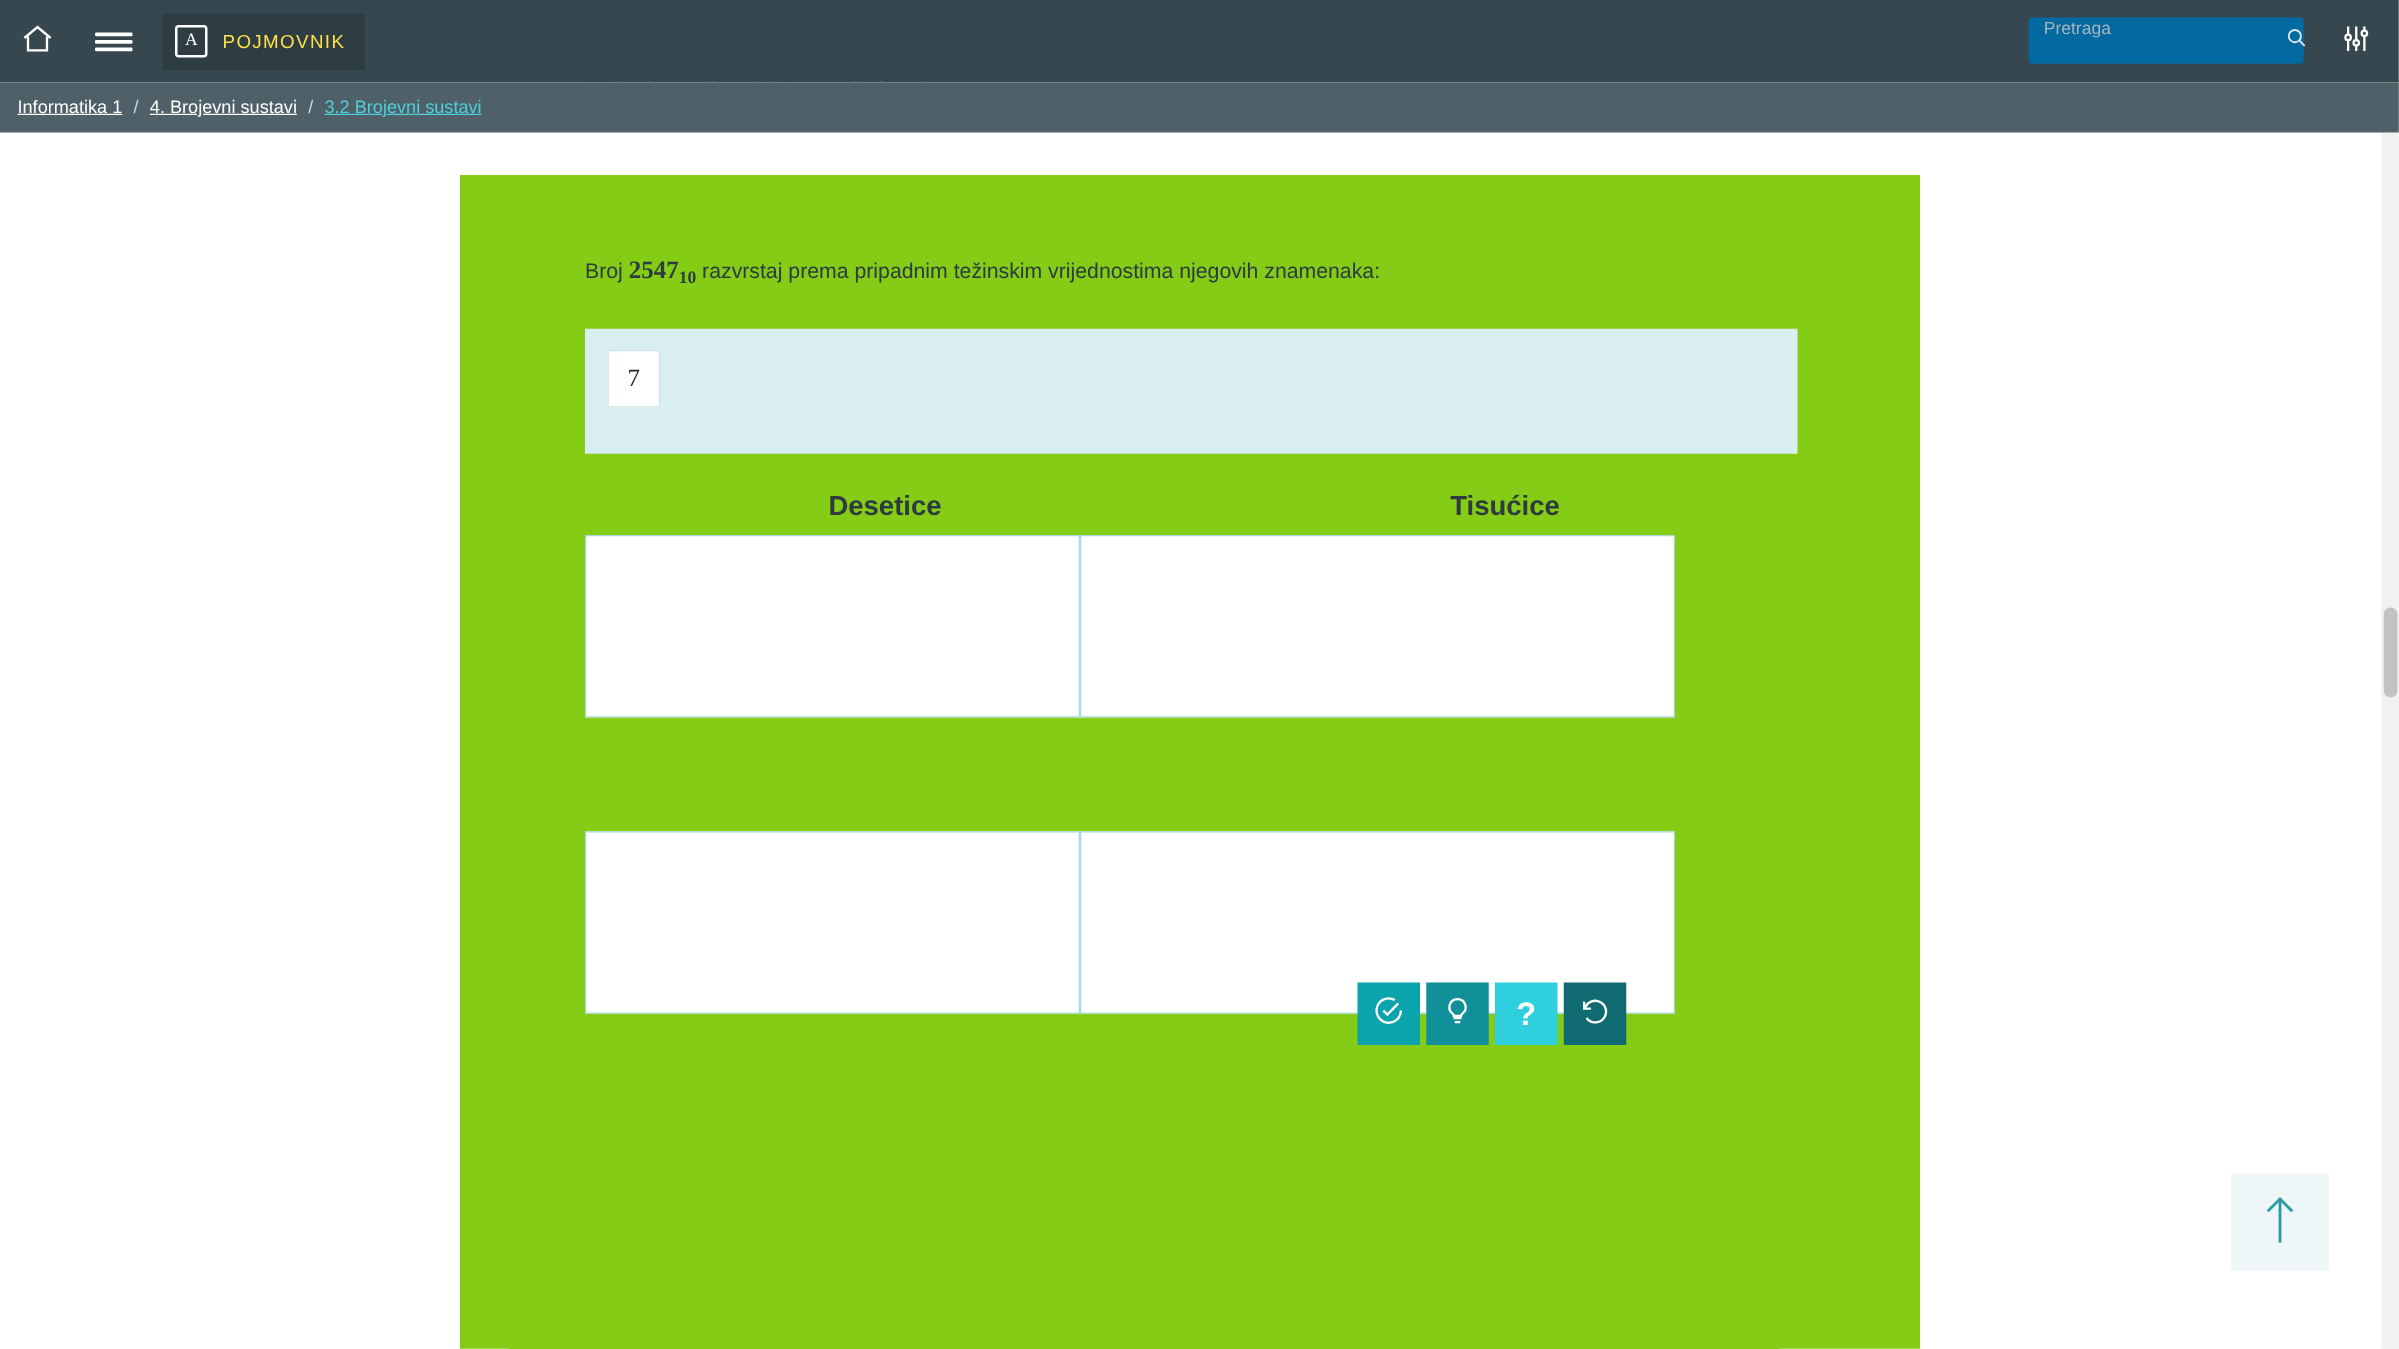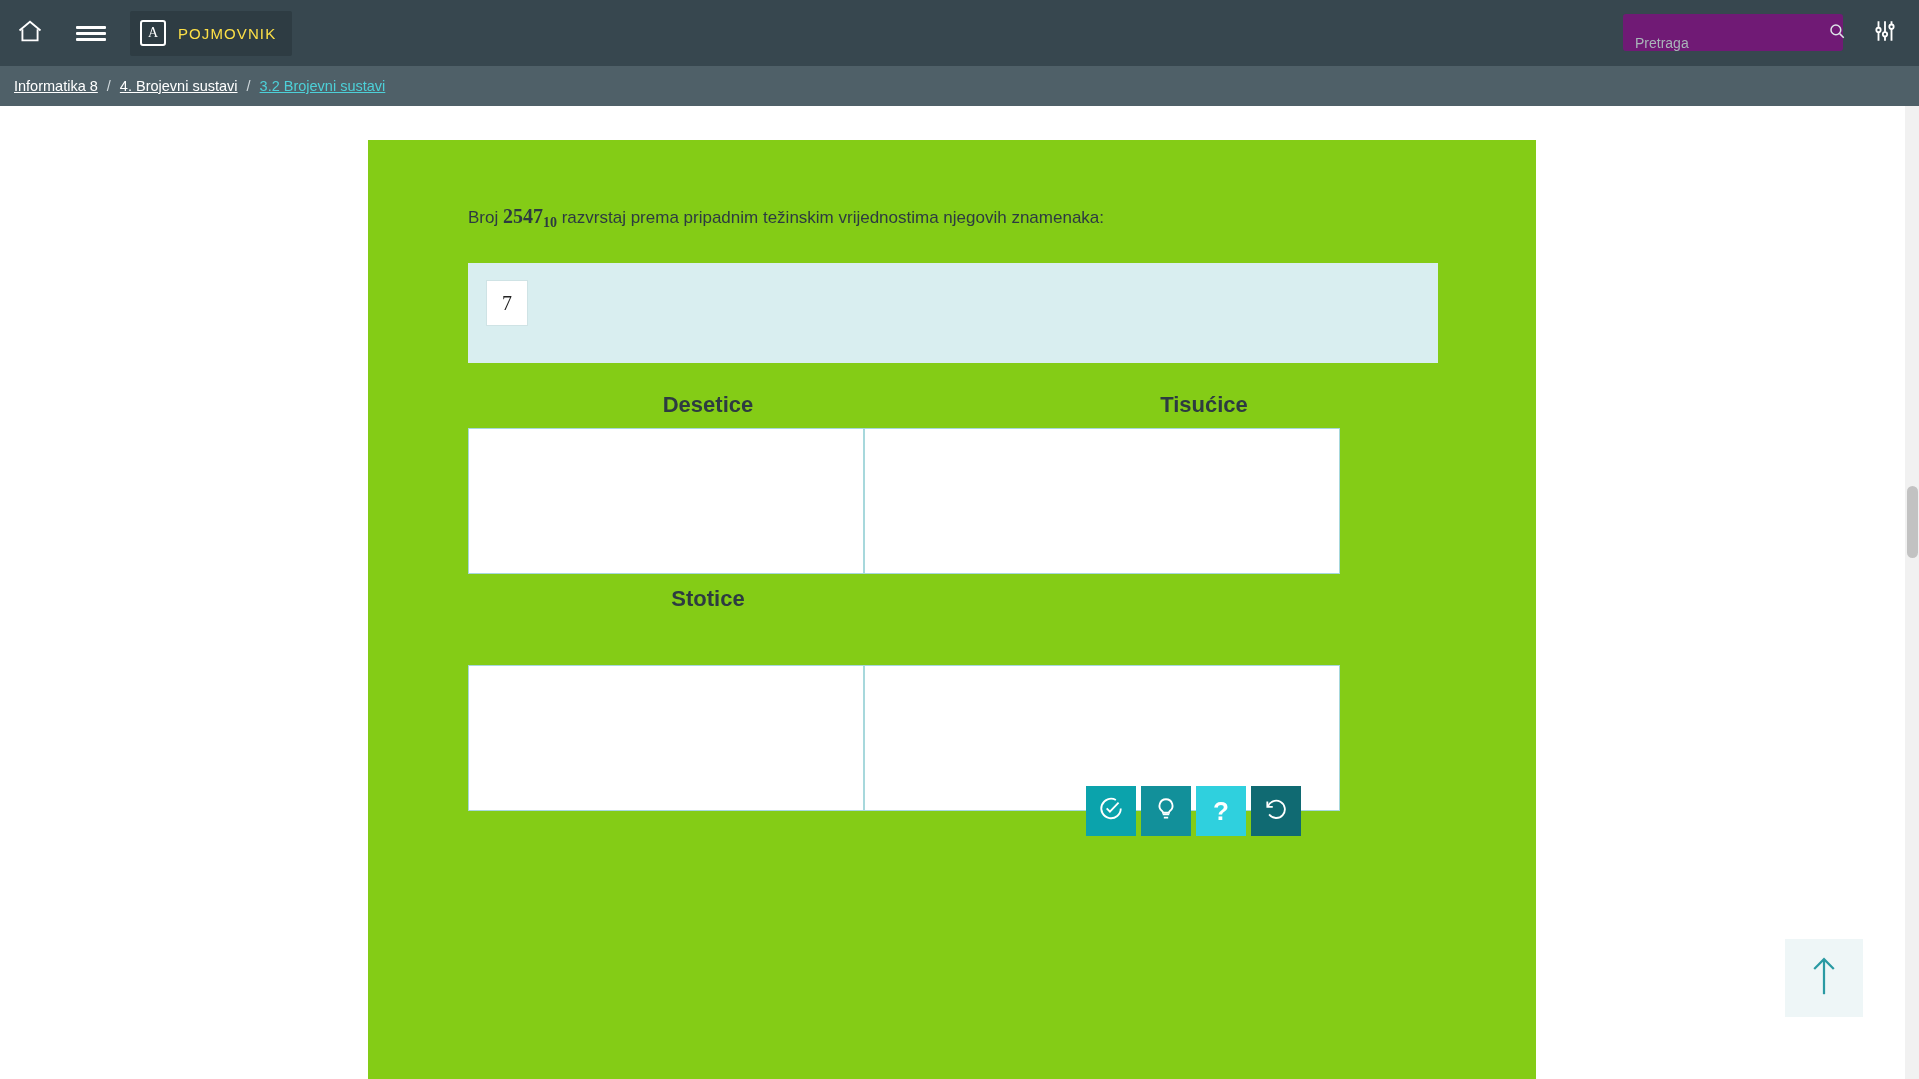--- a/index.html
+++ b/index.html
@@ -49,23 +49,23 @@
     display: flex; align-items: center; justify-content: center;
     margin-right: 12px;
     font-family: "Liberation Serif", serif;
   }
   .pojmovnik .plabel {
     color: #fde047; font-size: 15px; letter-spacing: 1.1px;
   }
   .search-wrap {
     position: absolute; right: 76px; top: 14px;
     width: 220px; height: 37px;
-    background: #701a75;
+    background: #0369a1;
     border-radius: 3px;
-    display: flex; align-items: flex-end;
+    display: flex; align-items: flex-start;
   }
   .search-wrap input {
     flex: 1;
     background: transparent;
     border: none; outline: none;
     color: #d6dcde;
     font-size: 14px;
     padding: 0 12px;
     font-family: "Liberation Sans", sans-serif;
   }
@@ -264,21 +264,21 @@
           <circle cx="12" cy="15" r="2"></circle>
           <circle cx="18" cy="8" r="2"></circle>
       </svg>
     </span>
   </div>
 </div>
 
 <div class="ghost-line">Na kraju zbrojimo dobivene vrijednosti.</div>
 
 <div class="crumbbar">
-  <a>Informatika 8</a>
+  <a>Informatika 1</a>
   <span class="sep">/</span>
   <a>4. Brojevni sustavi</a>
   <span class="sep">/</span>
   <a class="current">3.2 Brojevni sustavi</a>
 </div>
 
 <div class="rail">
 
   <div class="rail-btn teal">
     <span>
@@ -322,21 +322,20 @@
     <div class="tray">
       <div class="chip">7</div>
     </div>
 
     <div class="col-label" style="left:596px; top:252px;">Tisućice</div>
     <div class="col-label" style="left:100px; top:252px;">Desetice</div>
 
     <div class="drop" style="left:100px; top:288px; width:396px;"></div>
     <div class="drop" style="left:496px; top:288px; width:476px;"></div>
 
-    <div class="col-label" style="left:100px; top:446px;">Stotice</div>
 
     <div class="drop" style="left:100px; top:525px; width:396px;"></div>
     <div class="drop" style="left:496px; top:525px; width:476px;"></div>
 
     <div class="btnrow">
 
       <div class="abtn c1">
         <span>
           <svg width="26" height="26" viewBox="0 0 24 24" fill="none" stroke="#ffffff" stroke-width="1.7">
             <path d="M21 11.5A9 9 0 1 1 16.5 3.7"></path>

